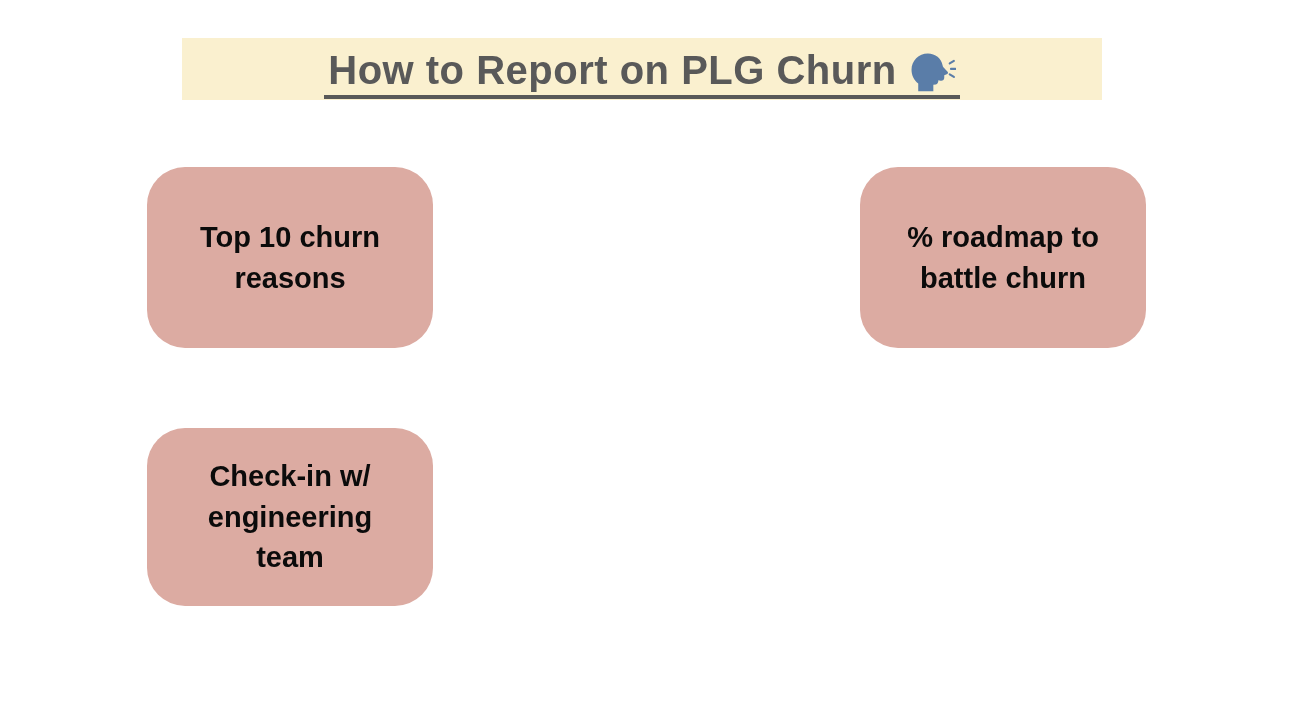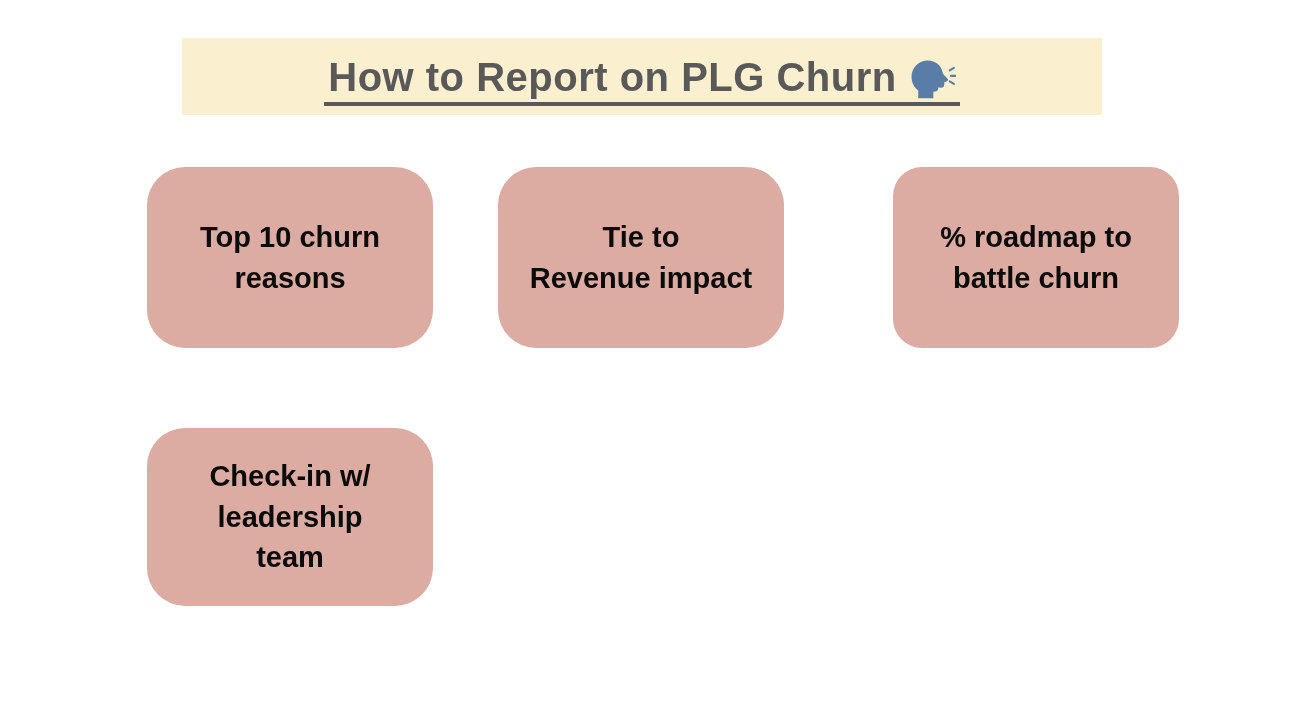--- a/index.html
+++ b/index.html
@@ -13,21 +13,21 @@
     width: 1292px;
     height: 719px;
     background: var(--page-bg, #ffffff);
     overflow: hidden;
   }
   .banner {
     position: absolute;
     left: 182px;
     top: 38px;
     width: 920px;
-    height: 77px;
+    height: 62px;
     background: var(--banner-bg, #faf0cf);
     display: flex;
     align-items: center;
     justify-content: center;
   }
   .title-line {
     display: inline-flex;
     align-items: flex-end;
     gap: 12px;
     border-bottom: 4px solid var(--title-text, #595959);
@@ -57,21 +57,21 @@
     align-items: center;
     justify-content: center;
     text-align: center;
     padding: 24px 14px;
     box-sizing: border-box;
   }
   .row1 { top: 167px; height: 181px; }
   .row2 { top: 428px; height: 178px; }
   .col1 { left: 147px; }
   .col2 { left: 498px; }
-  .col3 { left: 893px; border-radius: 29px; }
+  .col3 { left: 860px; }
   .card-text {
     font-size: 29px;
     font-weight: bold;
     line-height: 1.4;
     color: var(--card-text, #0b0b0b);
     white-space: pre-line;
   }
 </style>
 </head>
 <body>
@@ -90,31 +90,27 @@
         </g>
       </svg>
     </span>
   </div>
 
   <div class="card row1 col1">
     <span class="card-text">Top 10 churn
 reasons</span>
   </div>
 
-  <div class="card row1 col2">
-    <span class="card-text">Tie to
-Revenue impact</span>
-  </div>
 
   <div class="card row1 col3">
     <span class="card-text">% roadmap to
 battle churn</span>
   </div>
 
   <div class="card row2 col1">
     <span class="card-text">Check-in w/
-leadership
+engineering
 team</span>
   </div>
 
 
 
 </div>
 
 </body></html>

